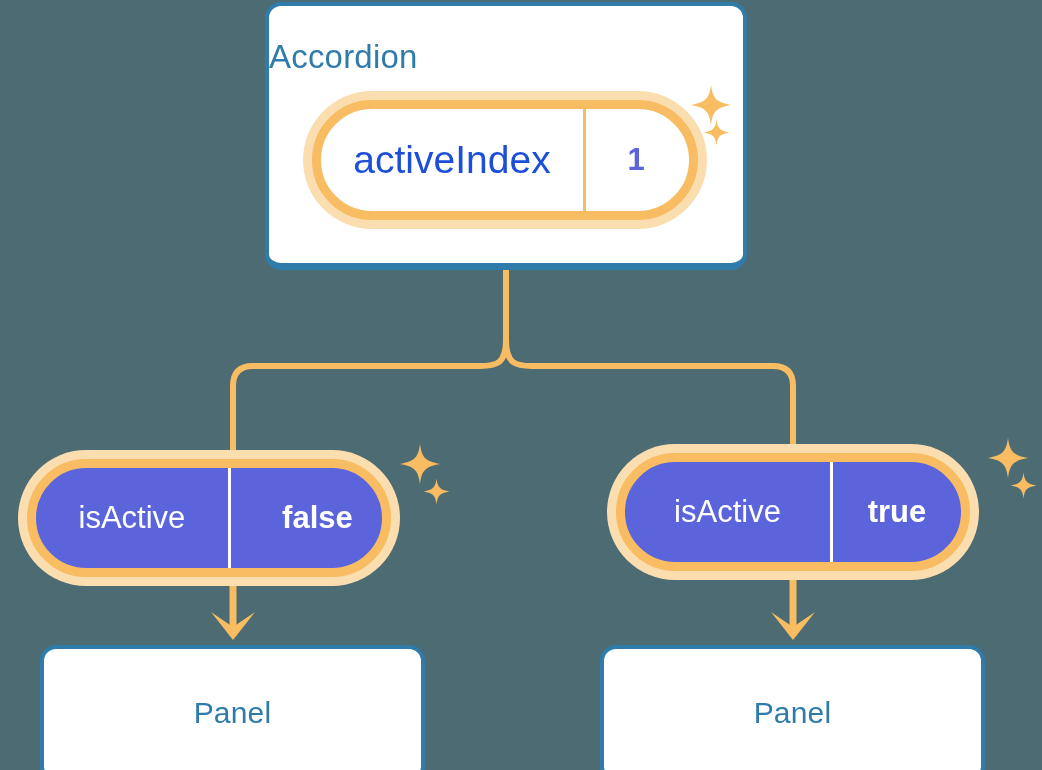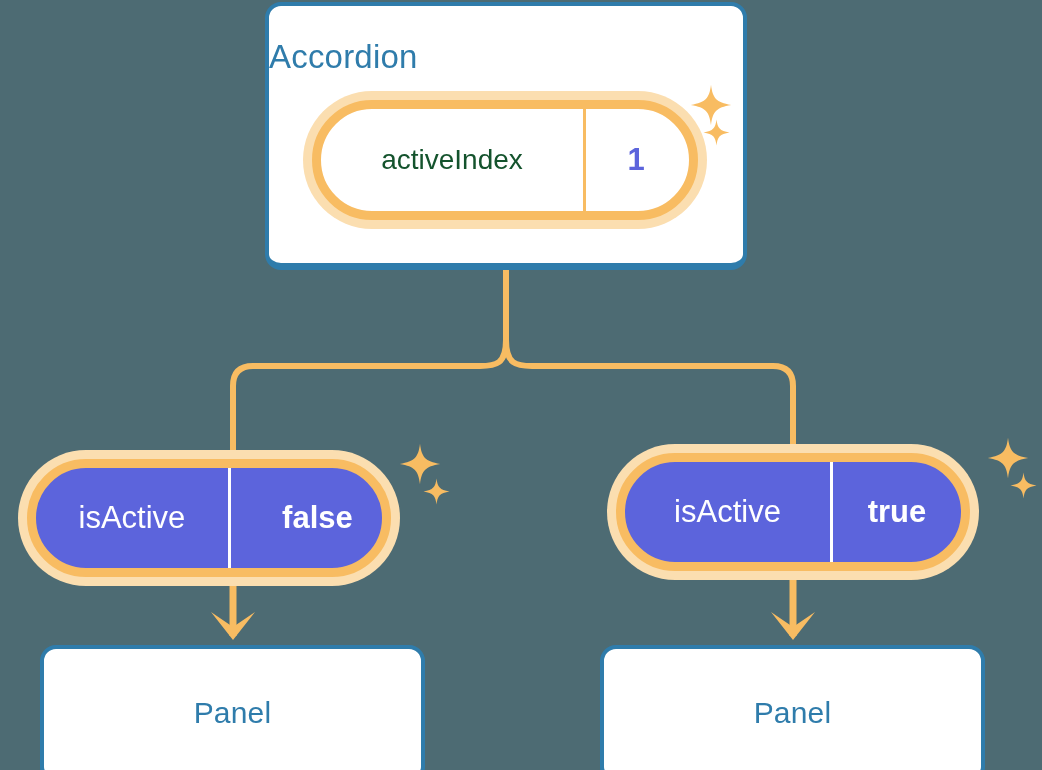--- a/index.html
+++ b/index.html
@@ -91,22 +91,22 @@
     white-space: nowrap;
   }
   .pill .pill-val { font-weight: bold; }
 
   
   .pill-light {
     background: #ffffff;
     border-radius: 999px;
   }
   .pill-light .pill-key {
-    color: #14532d;
-    font-size: 28px;
+    color: #1d4ed8;
+    font-size: 39px;
   }
   .pill-light .pill-val {
     color: #5c64dc;
     font-size: 31px;
   }
   .pill-light .pill-divider { background: #f8bc62; }
 
   
   .pill-solid {
     background: #5c64dc;

